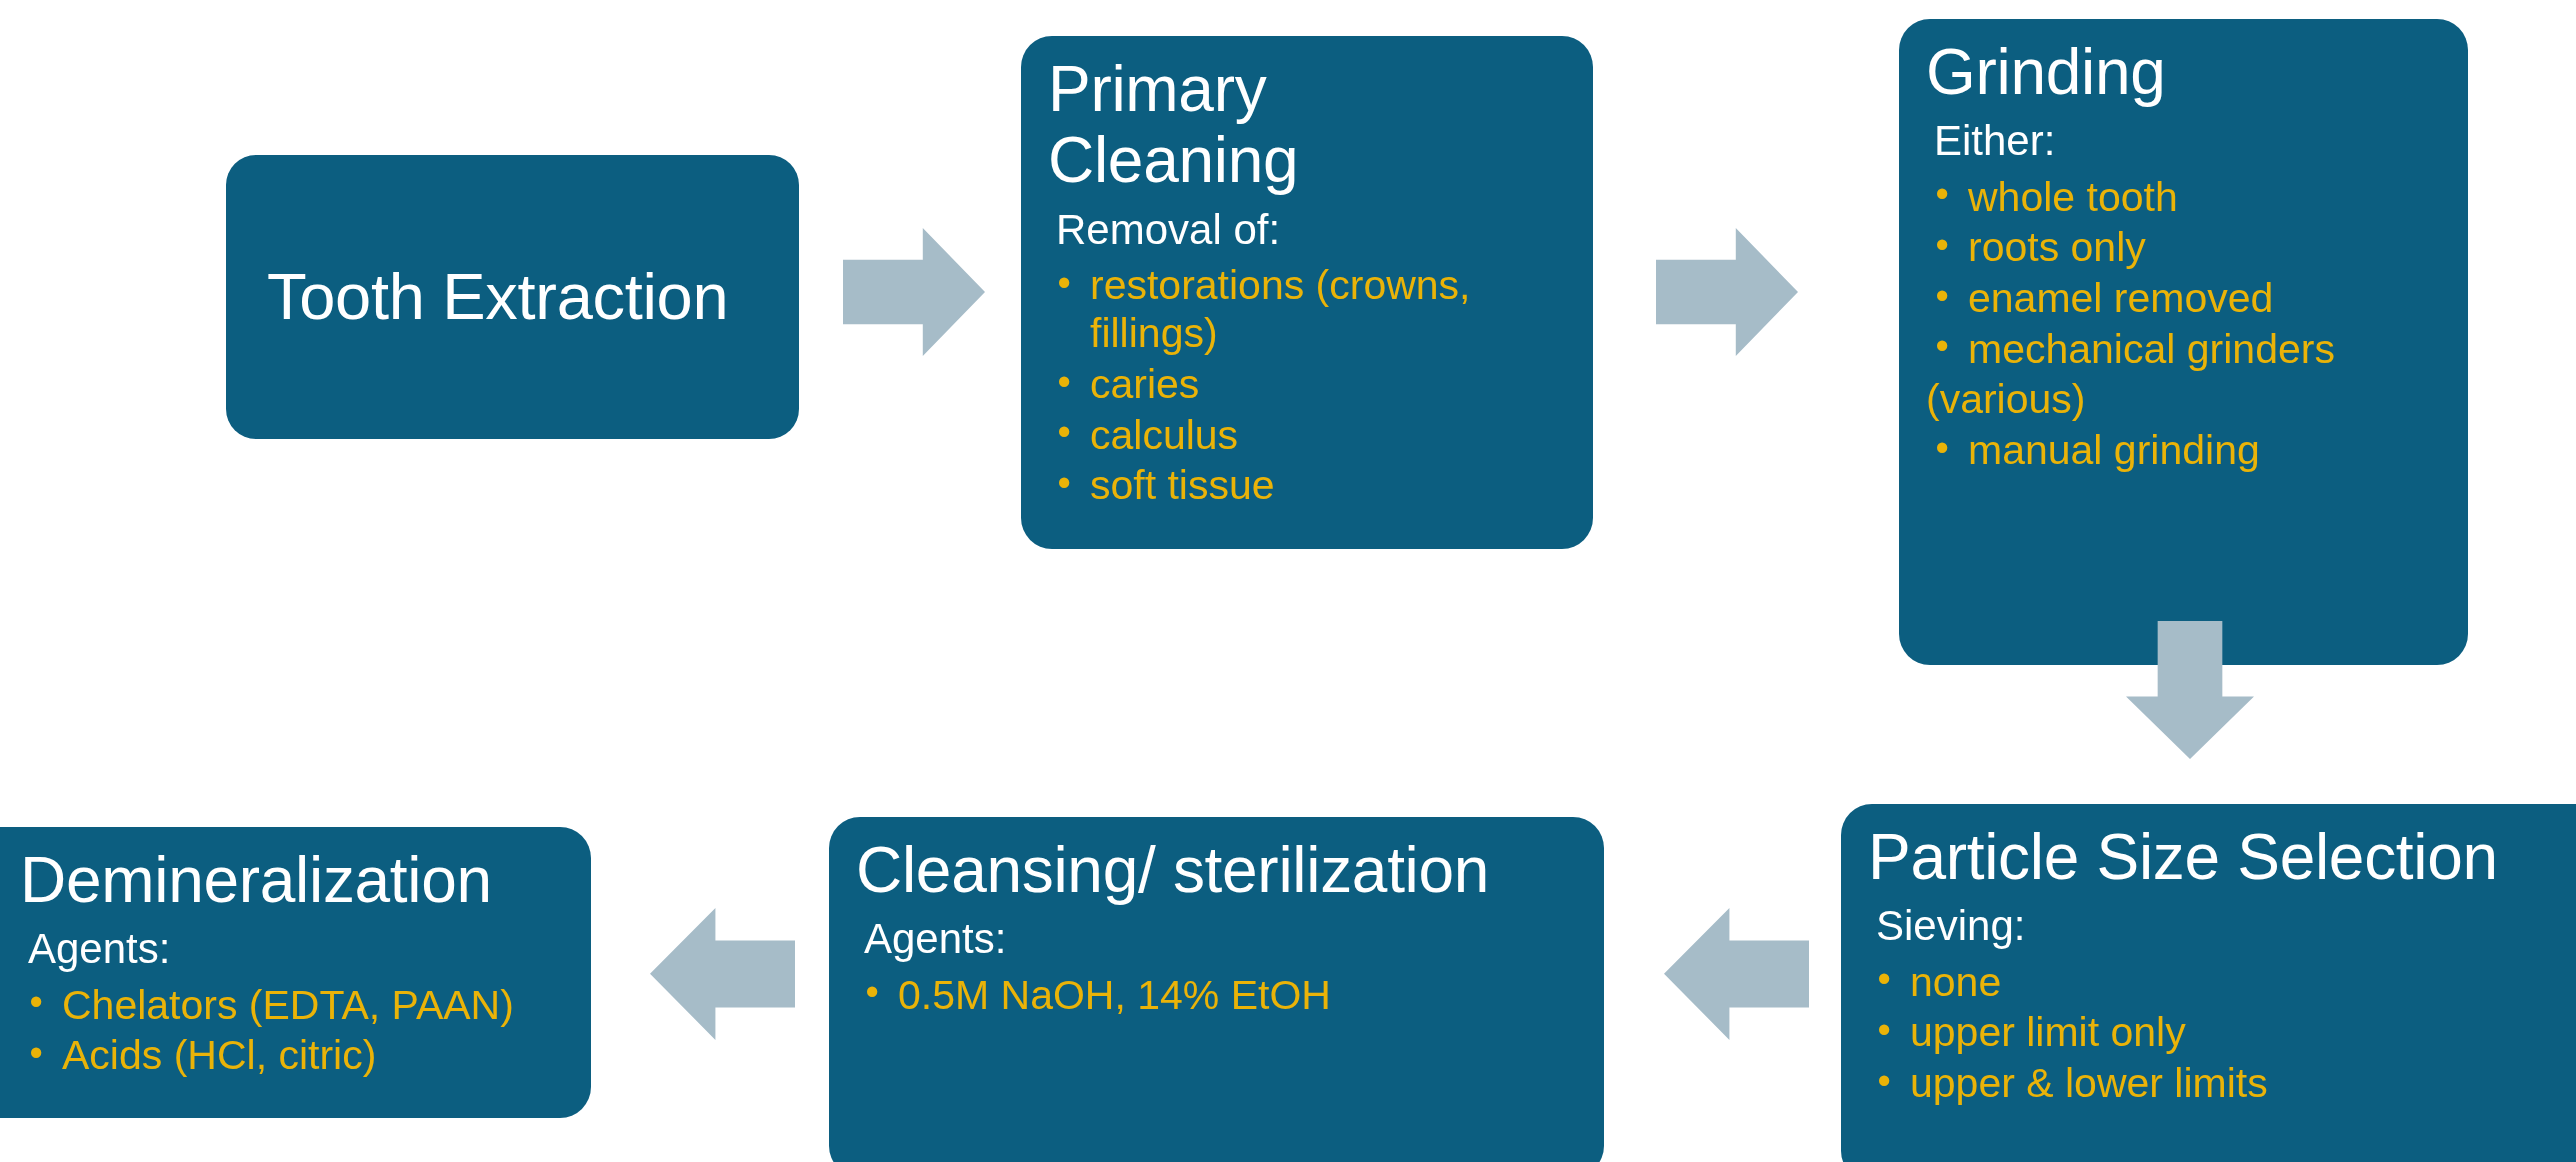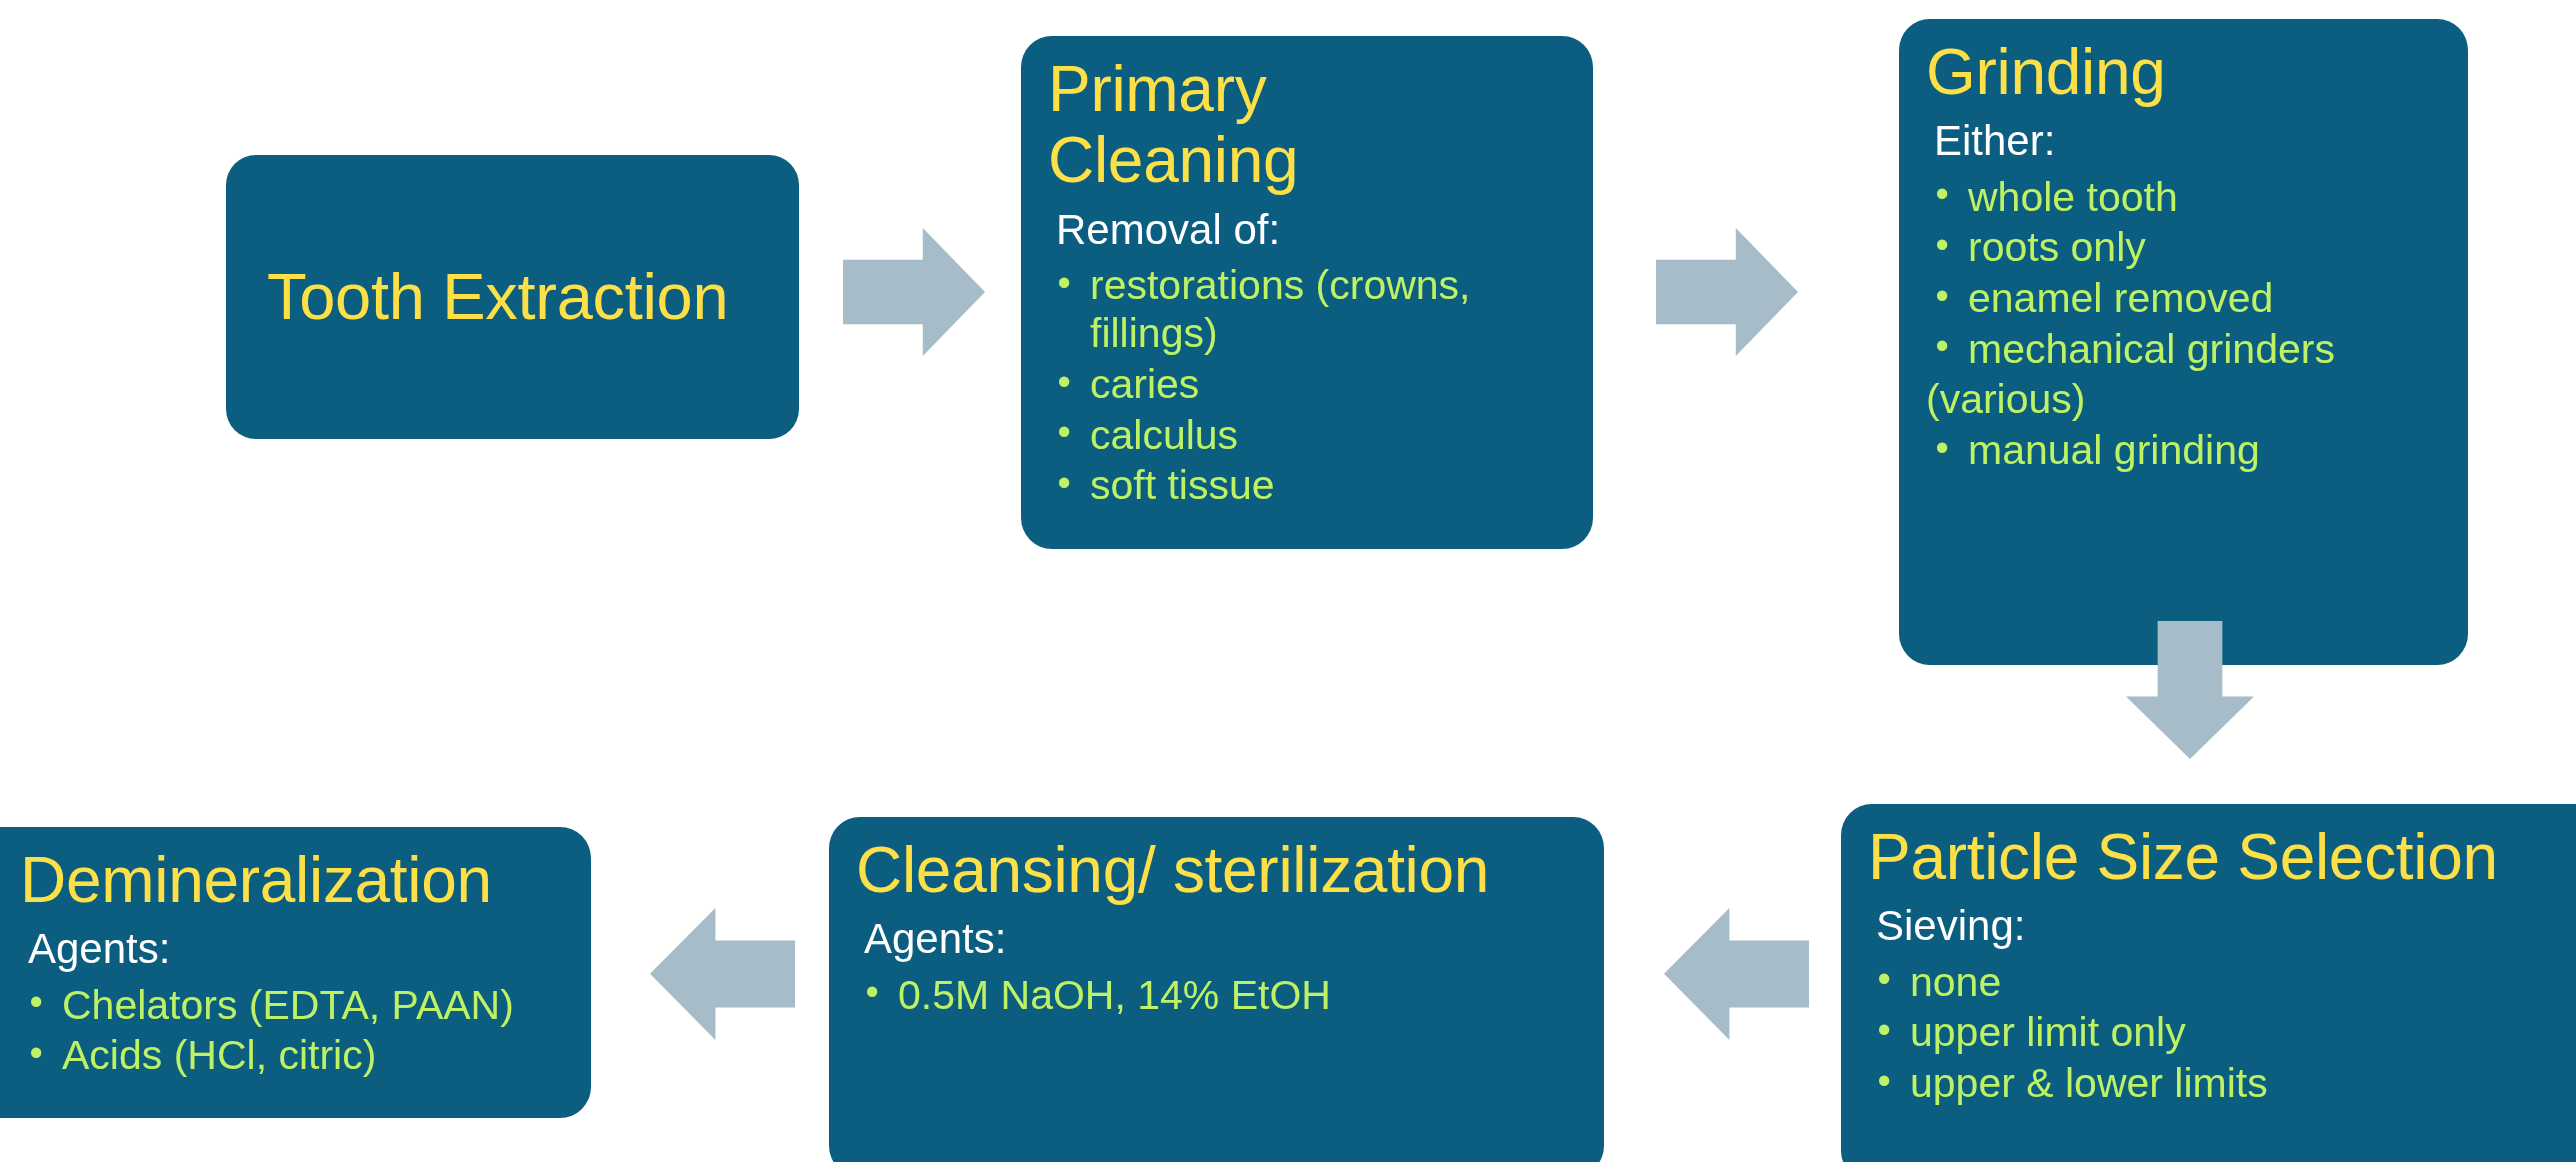--- a/index.html
+++ b/index.html
@@ -25,41 +25,41 @@
     border-radius: 31px;
     box-sizing: border-box;
     padding: 17.6px 23px 17.6px 27px;
     color: #ffffff;
   }
   .box-title {
     font-size: 64px;
     line-height: 1.12;
     font-weight: 400;
     letter-spacing: -0.3px;
-    color: #fde047;
+    color: #ffffff;
     margin: 0 0 1.4px 0;
     white-space: pre-line;
   }
   .box-subhead {
     font-size: 42px;
     line-height: 1.18;
     font-weight: 400;
     color: #ffffff;
     margin: 8px;
   }
   .bullets {
     list-style: none;
     margin: 0;
     padding: 0;
   }
   .bullets li {
     position: relative;
     font-size: 41px;
     line-height: 1.17;
-    color: #bef264;
+    color: #eab308;
     padding-left: 42px;
     margin: 0 0 2.7px 0;
   }
   .bullets li::before {
     content: "\2022";
     position: absolute;
     left: 9.5px;
     top: -1.4px;
     font-size: 38px;
     line-height: 1.17;

